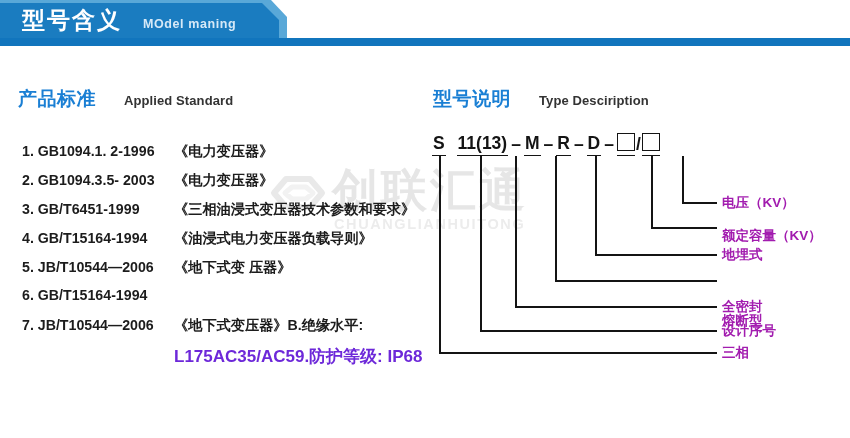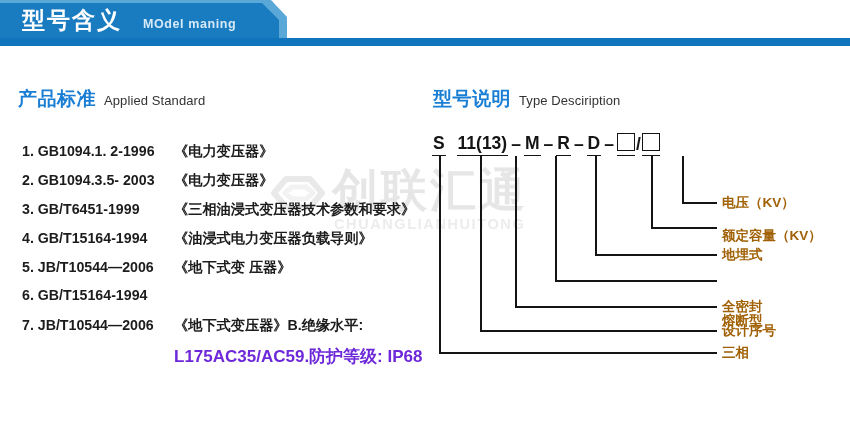--- a/index.html
+++ b/index.html
@@ -107,23 +107,23 @@
     white-space: nowrap;
   }
   .sec-head-cn {
     font-size: 19px;
     font-weight: bold;
     color: #1a7fd4;
     letter-spacing: 0.5px;
   }
   .sec-head-en {
     font-size: 13px;
-    font-weight: normal;
+    font-weight: bold;
     color: #333333;
-    margin-left: 8px;
+    margin-left: 28px;
     letter-spacing: 0.1px;
   }
 
   
   .std-list {
     position: absolute;
     left: 22px;
     top: 142px;
     width: 410px;
   }
@@ -205,21 +205,21 @@
     pointer-events: none;
   }
 
   
   .labels { position: absolute; left: 0; top: 0; }
   .lbl {
     position: absolute;
     left: 722px;
     font-size: 13.5px;
     font-weight: bold;
-    color: #a16207;
+    color: #a21caf;
     white-space: nowrap;
     transform: translateY(-50%);
   }
 </style>
 </head>
 <body>
 
 <div class="header">
   <svg class="header-shape" width="300" height="46" viewBox="0 0 300 46">
     <polygon points="0,0 271,0 287,17 287,46 0,46" fill="#59a8d8"></polygon>

